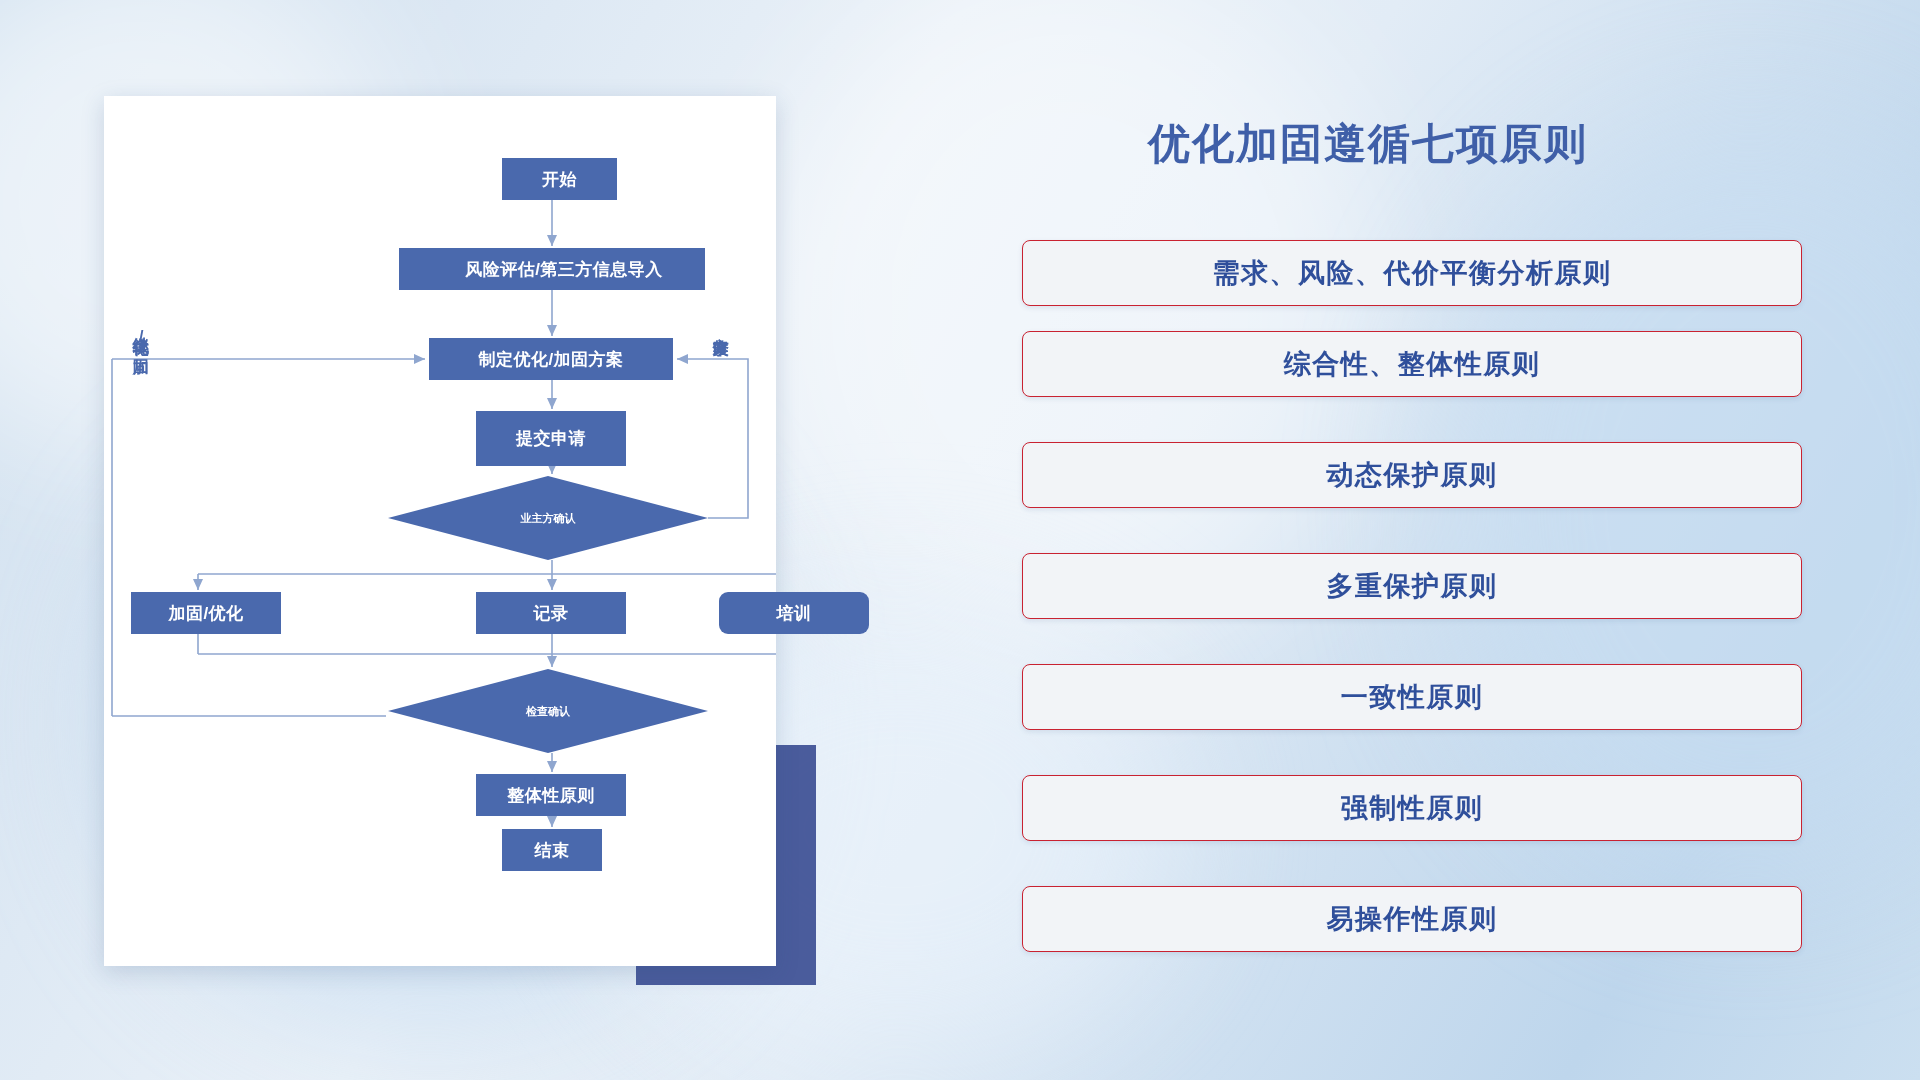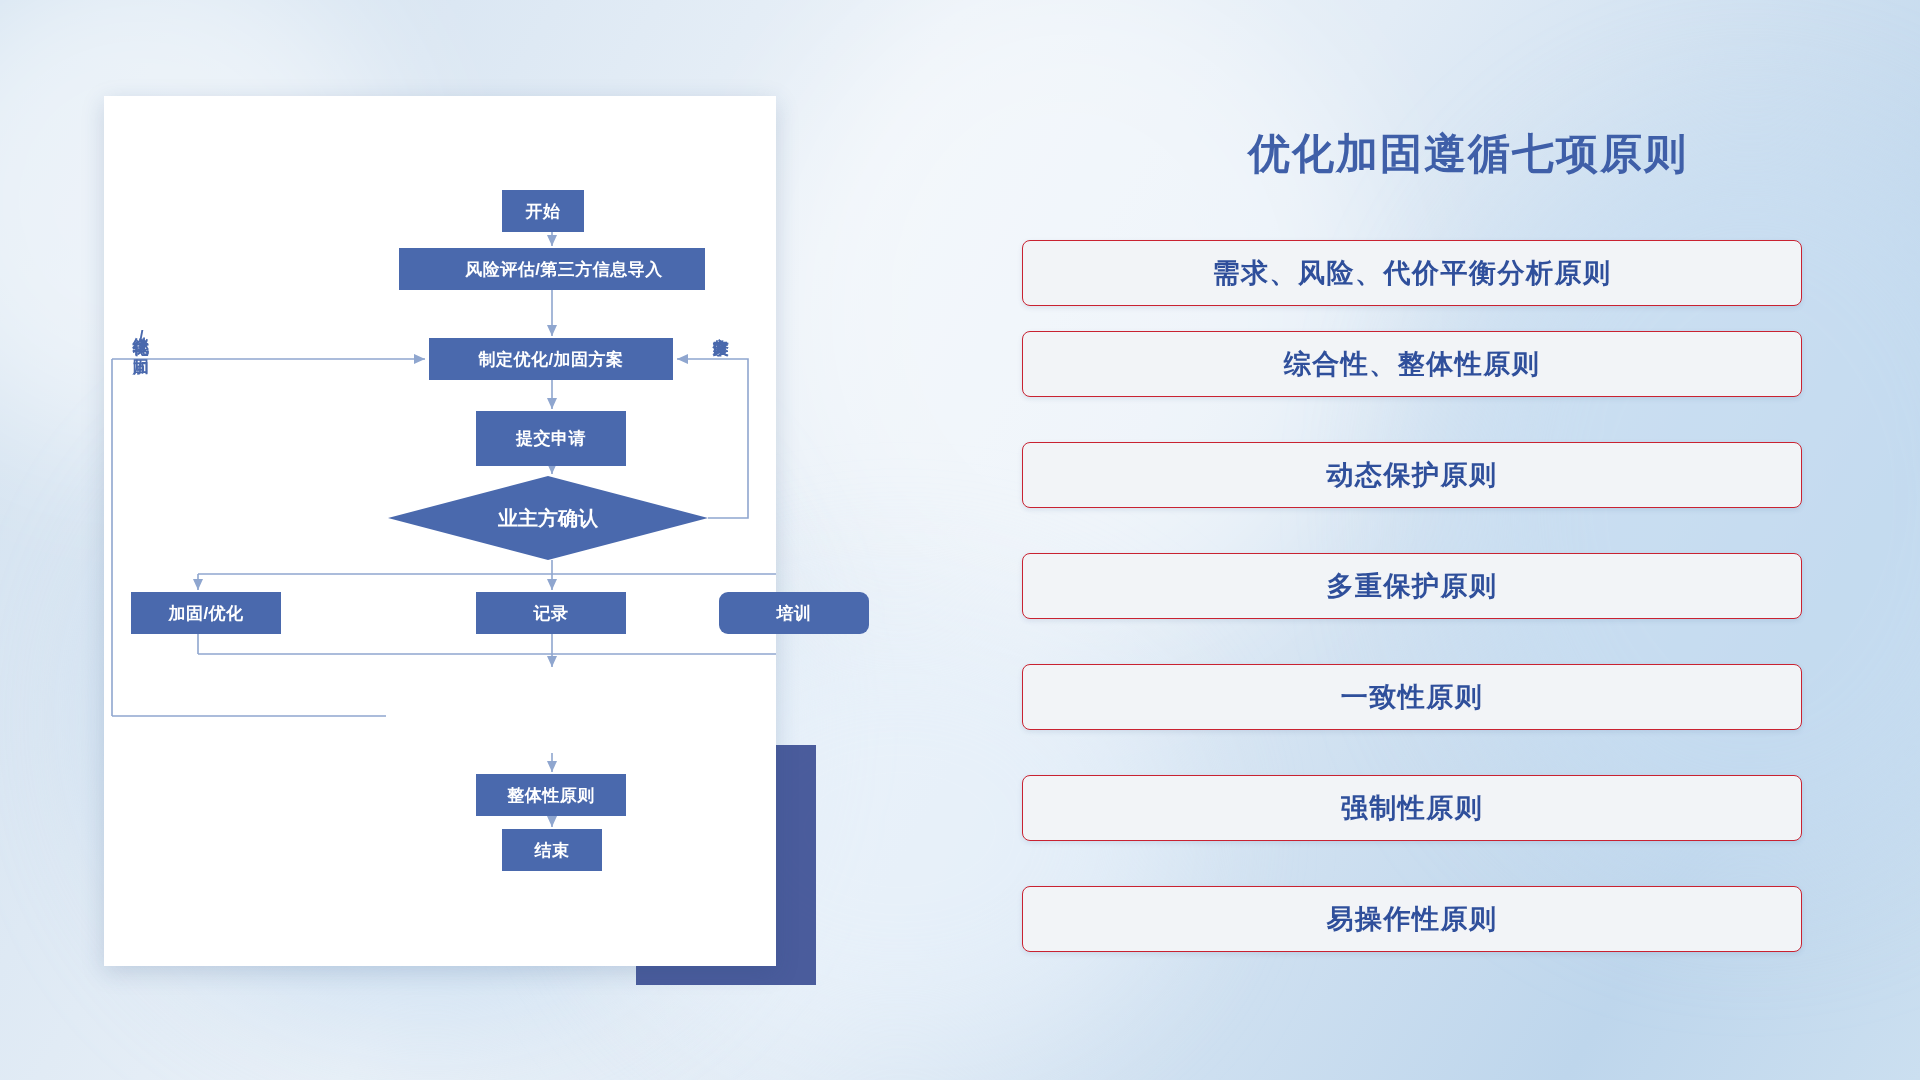--- a/index.html
+++ b/index.html
@@ -73,21 +73,21 @@
     background: #4a69ad;
     clip-path: polygon(50% 0%, 100% 50%, 50% 100%, 0% 50%);
   }
   .diamond-label {
     position: absolute;
     left: 0; right: 0; top: 0; bottom: 0;
     display: flex;
     align-items: center;
     justify-content: center;
     color: #ffffff;
-    font-size: 20px;
+    font-size: 11px;
     font-weight: bold;
   }
   .vlabel {
     position: absolute;
     color: #4a69ad;
     font-size: 16px;
     font-weight: bold;
     writing-mode: vertical-rl;
     text-orientation: upright;
     line-height: 1.05;
@@ -96,23 +96,23 @@
   .flow-svg {
     position: absolute;
     left: 0;
     top: 0;
   }
 
   
   .right-title {
     position: absolute;
     left: 1148px;
-    top: 126px;
+    top: 116px;
     width: 540px;
-    text-align: right;
+    text-align: left;
     color: #3f5fa8;
     font-size: 42px;
     font-weight: bold;
     letter-spacing: 2px;
   }
   .principle {
     position: absolute;
     left: 1022px;
     width: 780px;
     height: 66px;
@@ -181,21 +181,21 @@
         <line x1="448" y1="558" x2="448" y2="571" marker-end="url(#arr)"></line>
 
         <line x1="448" y1="657" x2="448" y2="676" marker-end="url(#arr)"></line>
 
         <line x1="8" y1="620" x2="282" y2="620"></line>
 
         <line x1="448" y1="720" x2="448" y2="731" marker-end="url(#arr)"></line>
       </g>
     </svg>
 
-    <div class="node" style="left:398px; top:62px; width:82px; height:42px;margin-top:32px;">
+    <div class="node" style="left:398px; top:62px; width:115px; height:42px;">
       <span>开始</span>
     </div>
     <div class="node" style="left:295px; top:152px; width:306px; height:42px;padding-left:24px;">
       <span>风险评估/第三方信息导入</span>
     </div>
     <div class="node" style="left:325px; top:242px; width:244px; height:42px;">
       <span>制定优化/加固方案</span>
     </div>
     <div class="node" style="left:372px; top:315px; width:150px; height:55px;">
       <span>提交申请</span>
@@ -209,20 +209,24 @@
     <div class="node" style="left:19px; top:496px; width:150px; height:42px;margin-left:8px;">
       <span>加固/优化</span>
     </div>
     <div class="node" style="left:372px; top:496px; width:150px; height:42px;">
       <span>记录</span>
     </div>
     <div class="node" style="left:615px; top:496px; width:150px; height:42px;border-radius:9px;">
       <span>培训</span>
     </div>
 
+    <div class="diamond-wrap" style="left:284px; top:573px; width:320px; height:84px;">
+      <div class="diamond"></div>
+      <div class="diamond-label">检查确认</div>
+    </div>
 
     <div class="node" style="left:372px; top:678px; width:150px; height:42px;">
       <span>整体性原则</span>
     </div>
     <div class="node" style="left:398px; top:733px; width:100px; height:42px;">
       <span>结束</span>
     </div>
 
     <div class="vlabel" style="left:28px; top:228px; height:160px;">继续优化/加固</div>
     <div class="vlabel" style="left:608px; top:228px; height:130px;">方案修改</div>

